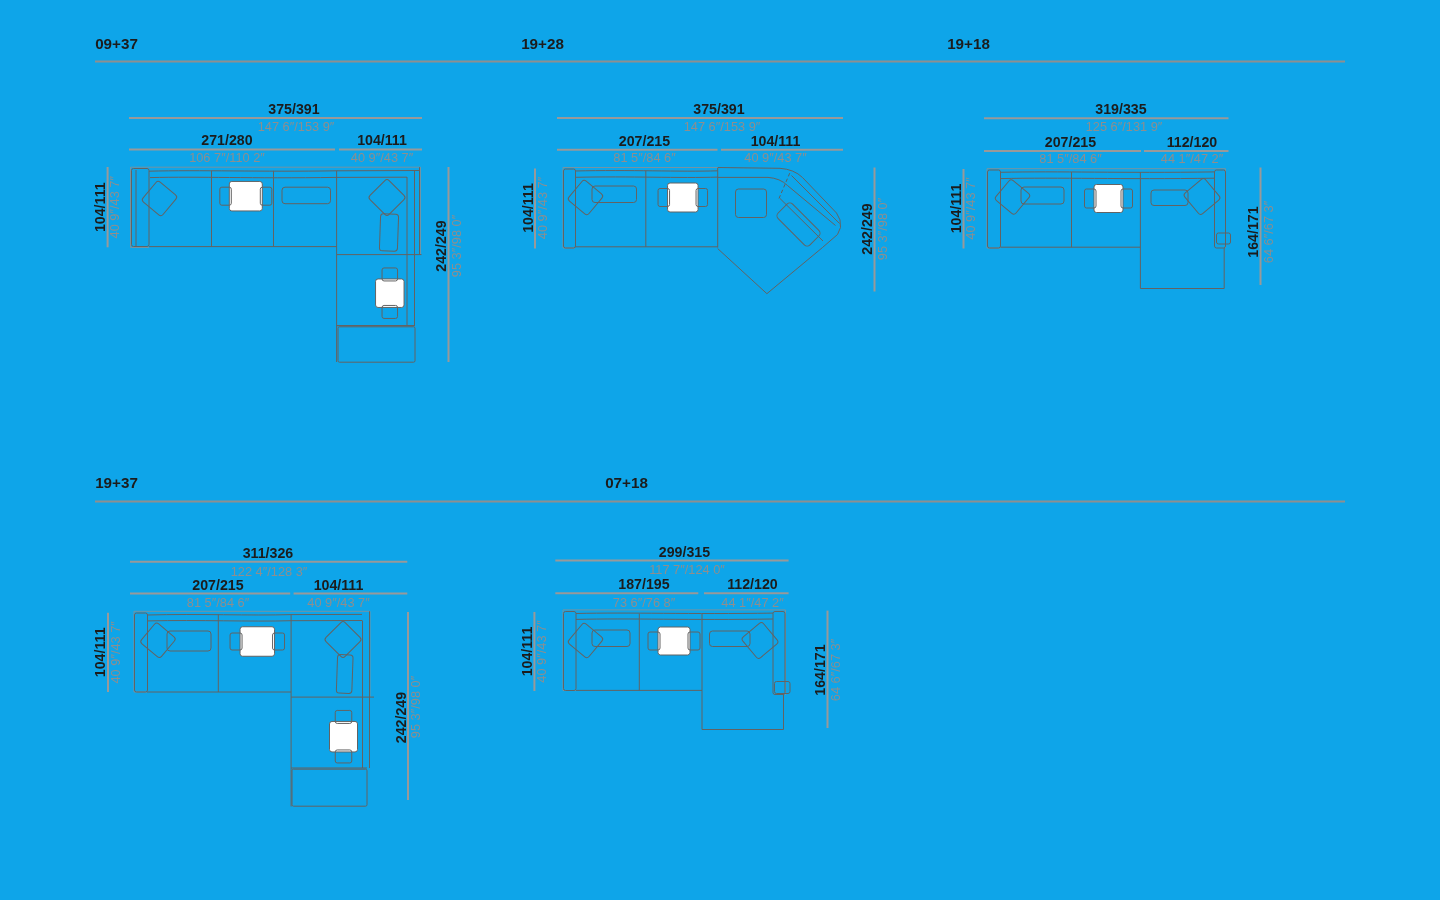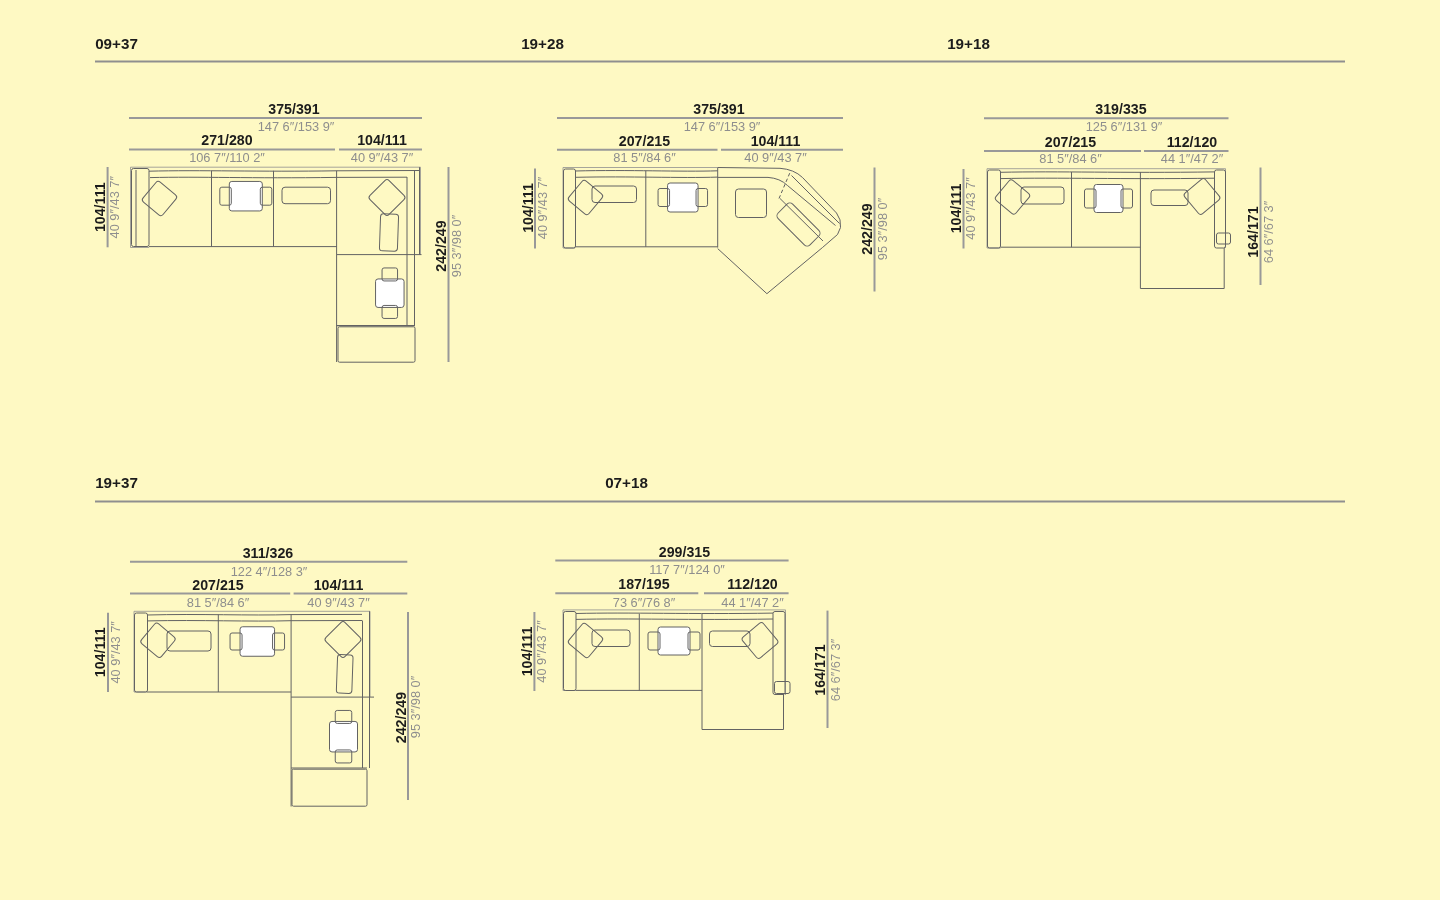--- a/index.html
+++ b/index.html
@@ -1,17 +1,17 @@
 <!DOCTYPE html>
 <html><head>
 <meta charset="utf-8">
 <title>Sectional sofa dimensions</title>
 <style>
 html,body{margin:0;padding:0;background:#ffffff;}
-.page{position:relative;width:1440px;height:900px;background:#fef9c3;overflow:hidden;}
+.page{position:relative;width:1440px;height:900px;background:#0ea5e9;overflow:hidden;}
 svg{position:absolute;left:0;top:0;font-family:"Liberation Sans",sans-serif;}
 </style>
 </head>
 <body>
 <div class="page">
 <svg width="1440" height="900" viewBox="0 0 1440 900">
 
 <text x="116.5" y="49" font-size="15.2" font-weight="bold" fill="#1c1c1c" text-anchor="middle">09+37</text>
 
 <text x="542.5" y="49" font-size="15.2" font-weight="bold" fill="#1c1c1c" text-anchor="middle">19+28</text>

